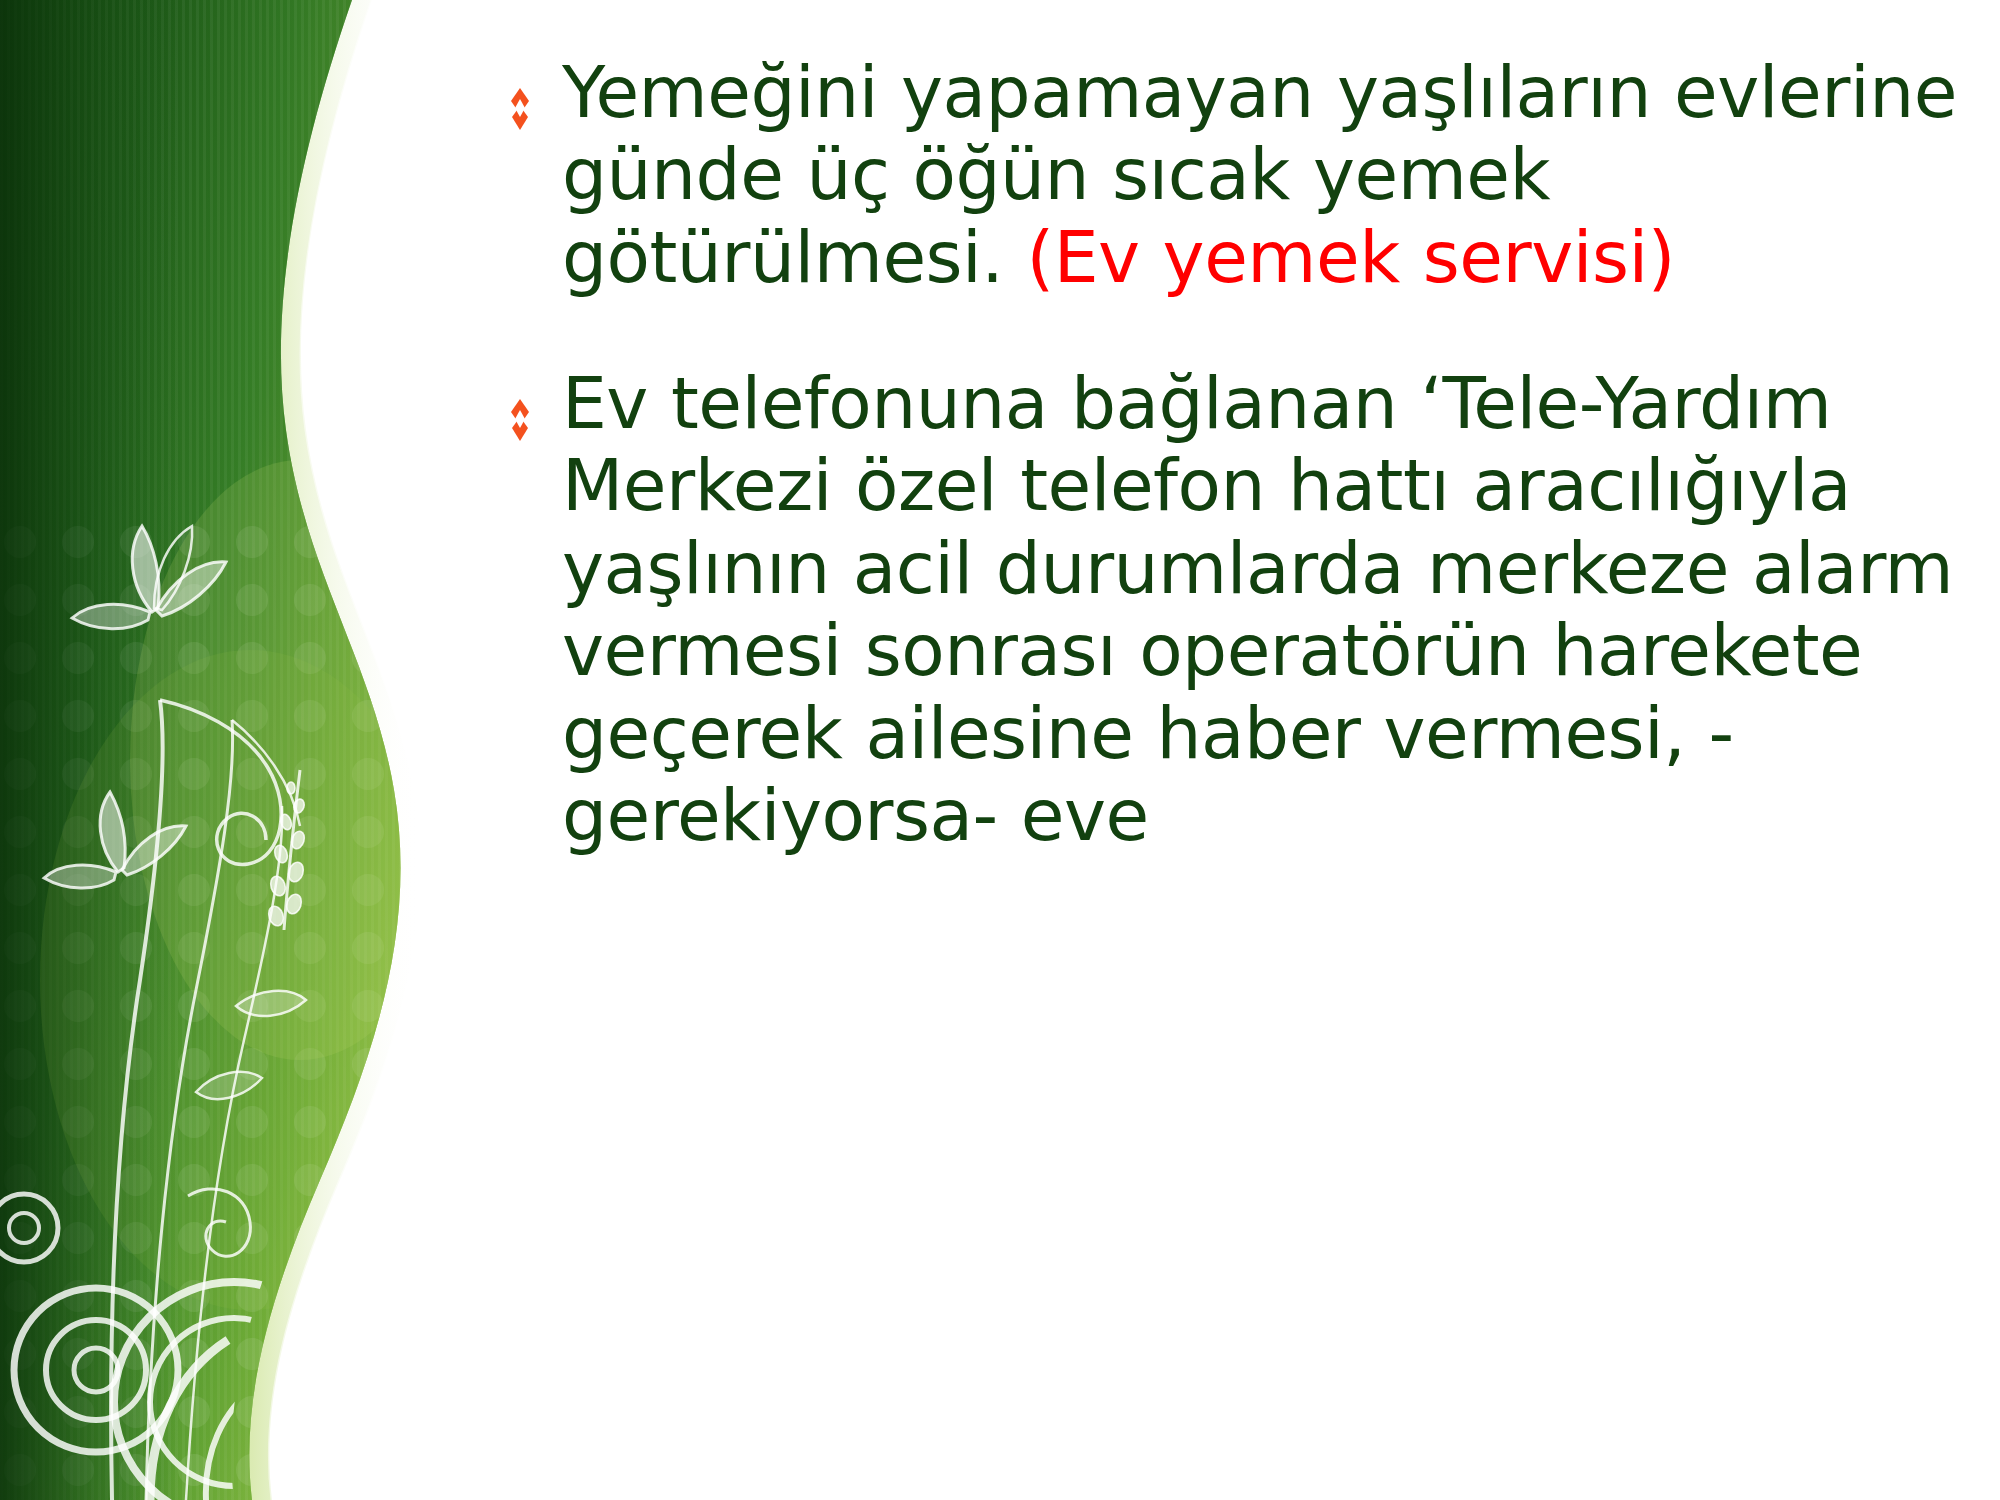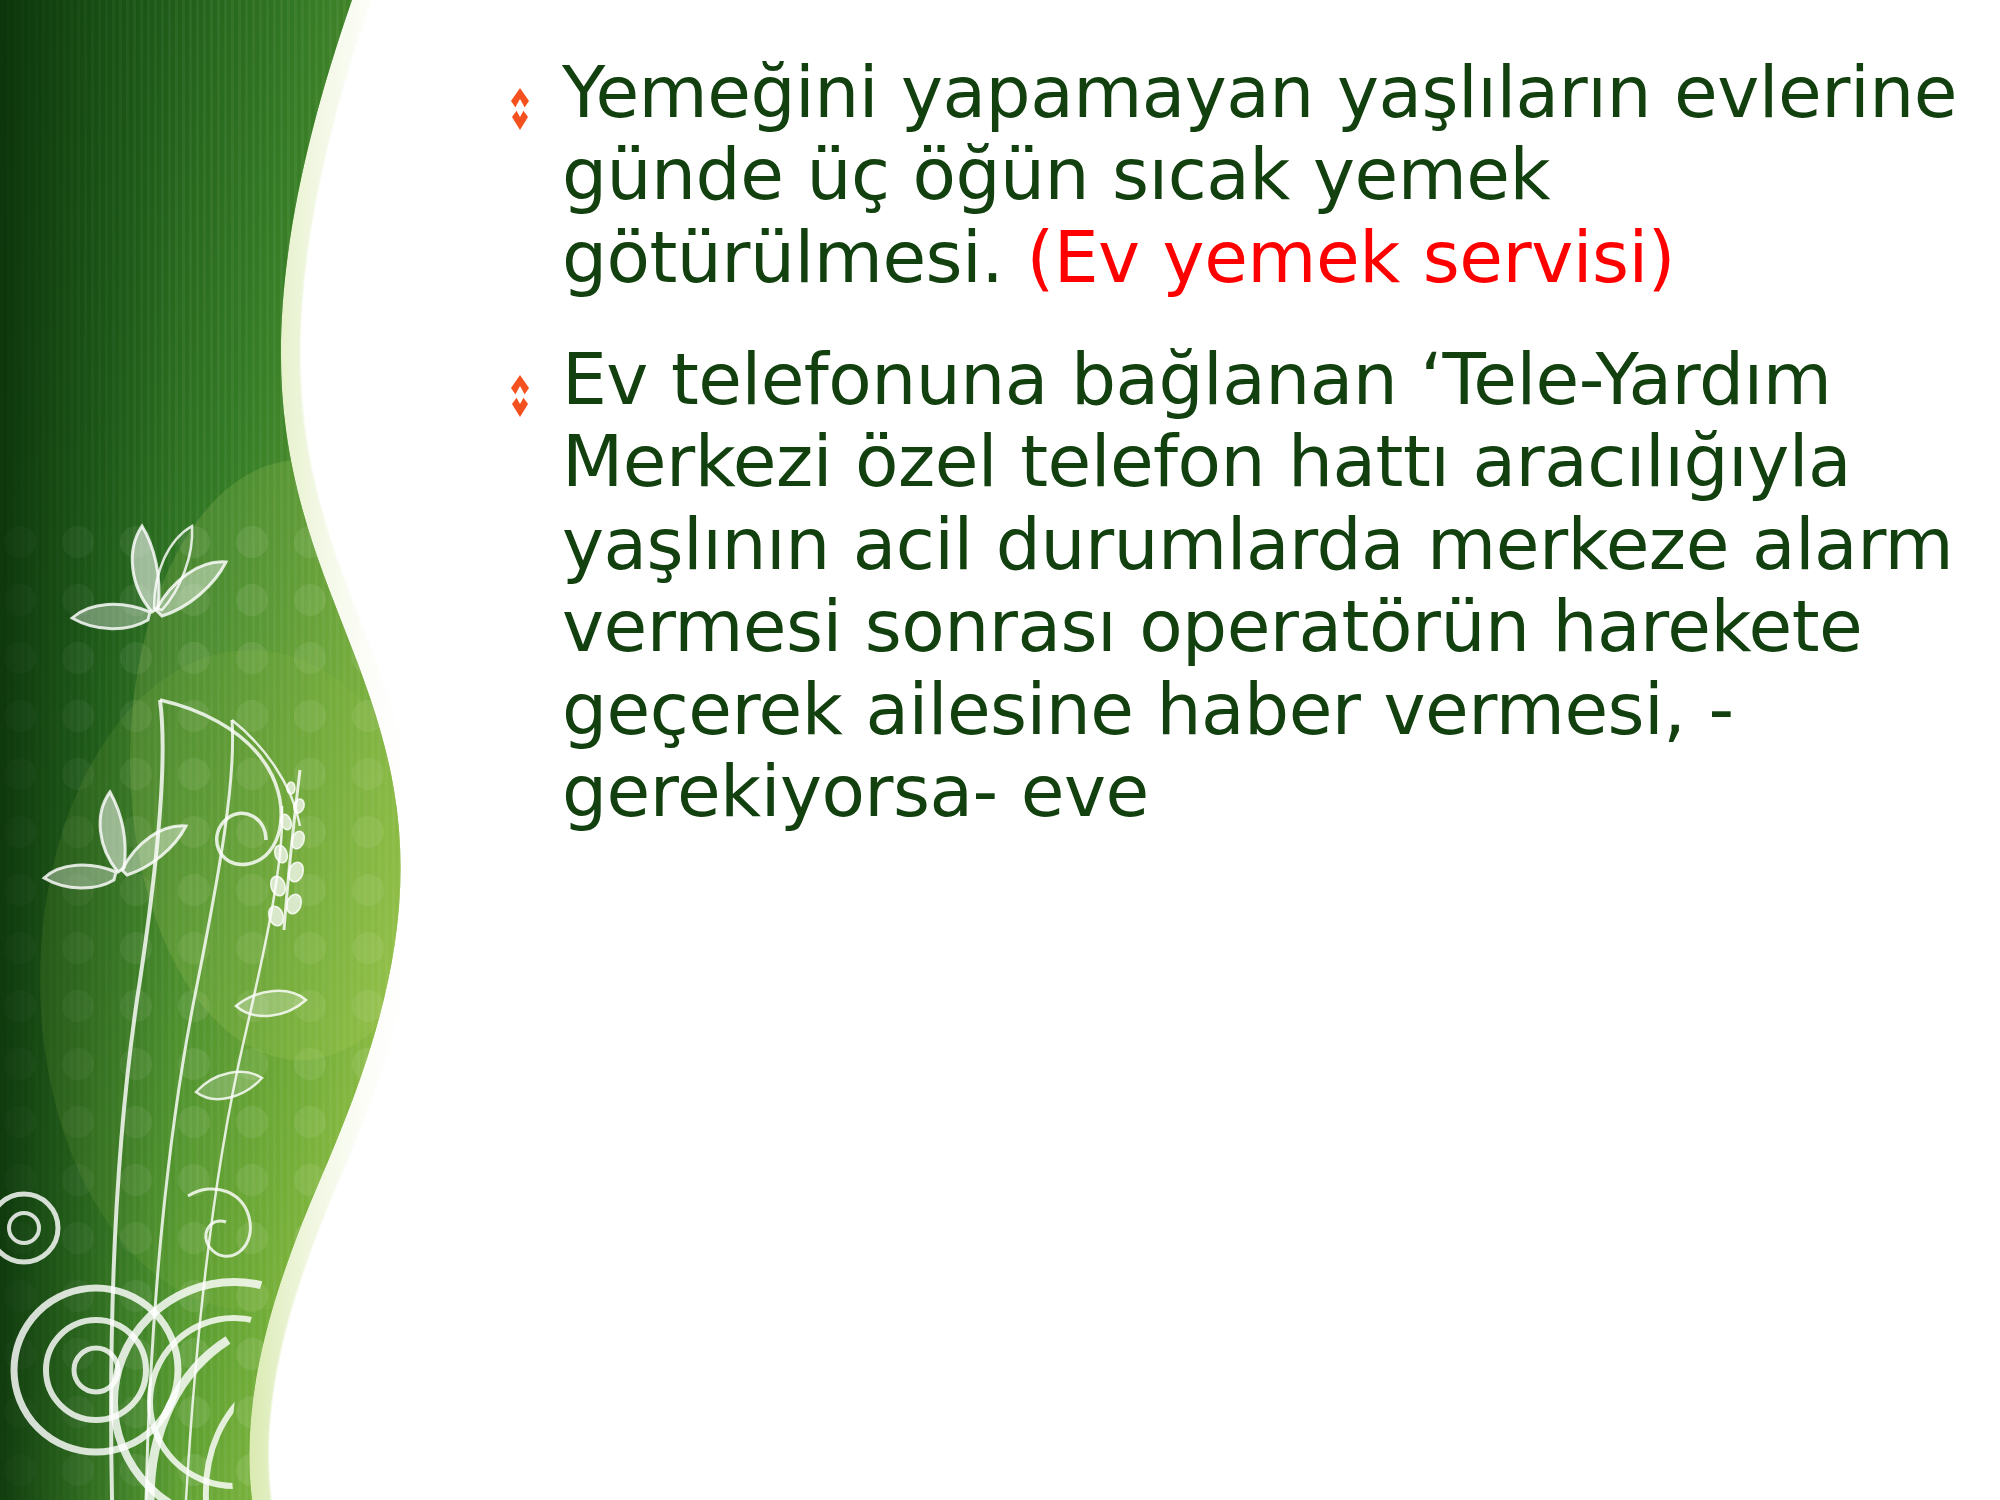--- a/index.html
+++ b/index.html
@@ -52,21 +52,21 @@
   .bullet .marker{
     position:absolute;
     left:8px;
     top:14px;
     width:44px;height:44px;
     display:block;
   }
   .bullet .txt{display:inline;}
   .red{color:#ff0000;}
 
-  #bullet-2{ margin-top:40px; }
+  #bullet-2{ margin-top:64px; }
 
   
   #corner-mark{
     position:absolute;
     right:6px;bottom:4px;
     width:26px;height:14px;
     background:#ffffff;
   }
 </style>
 </head>

